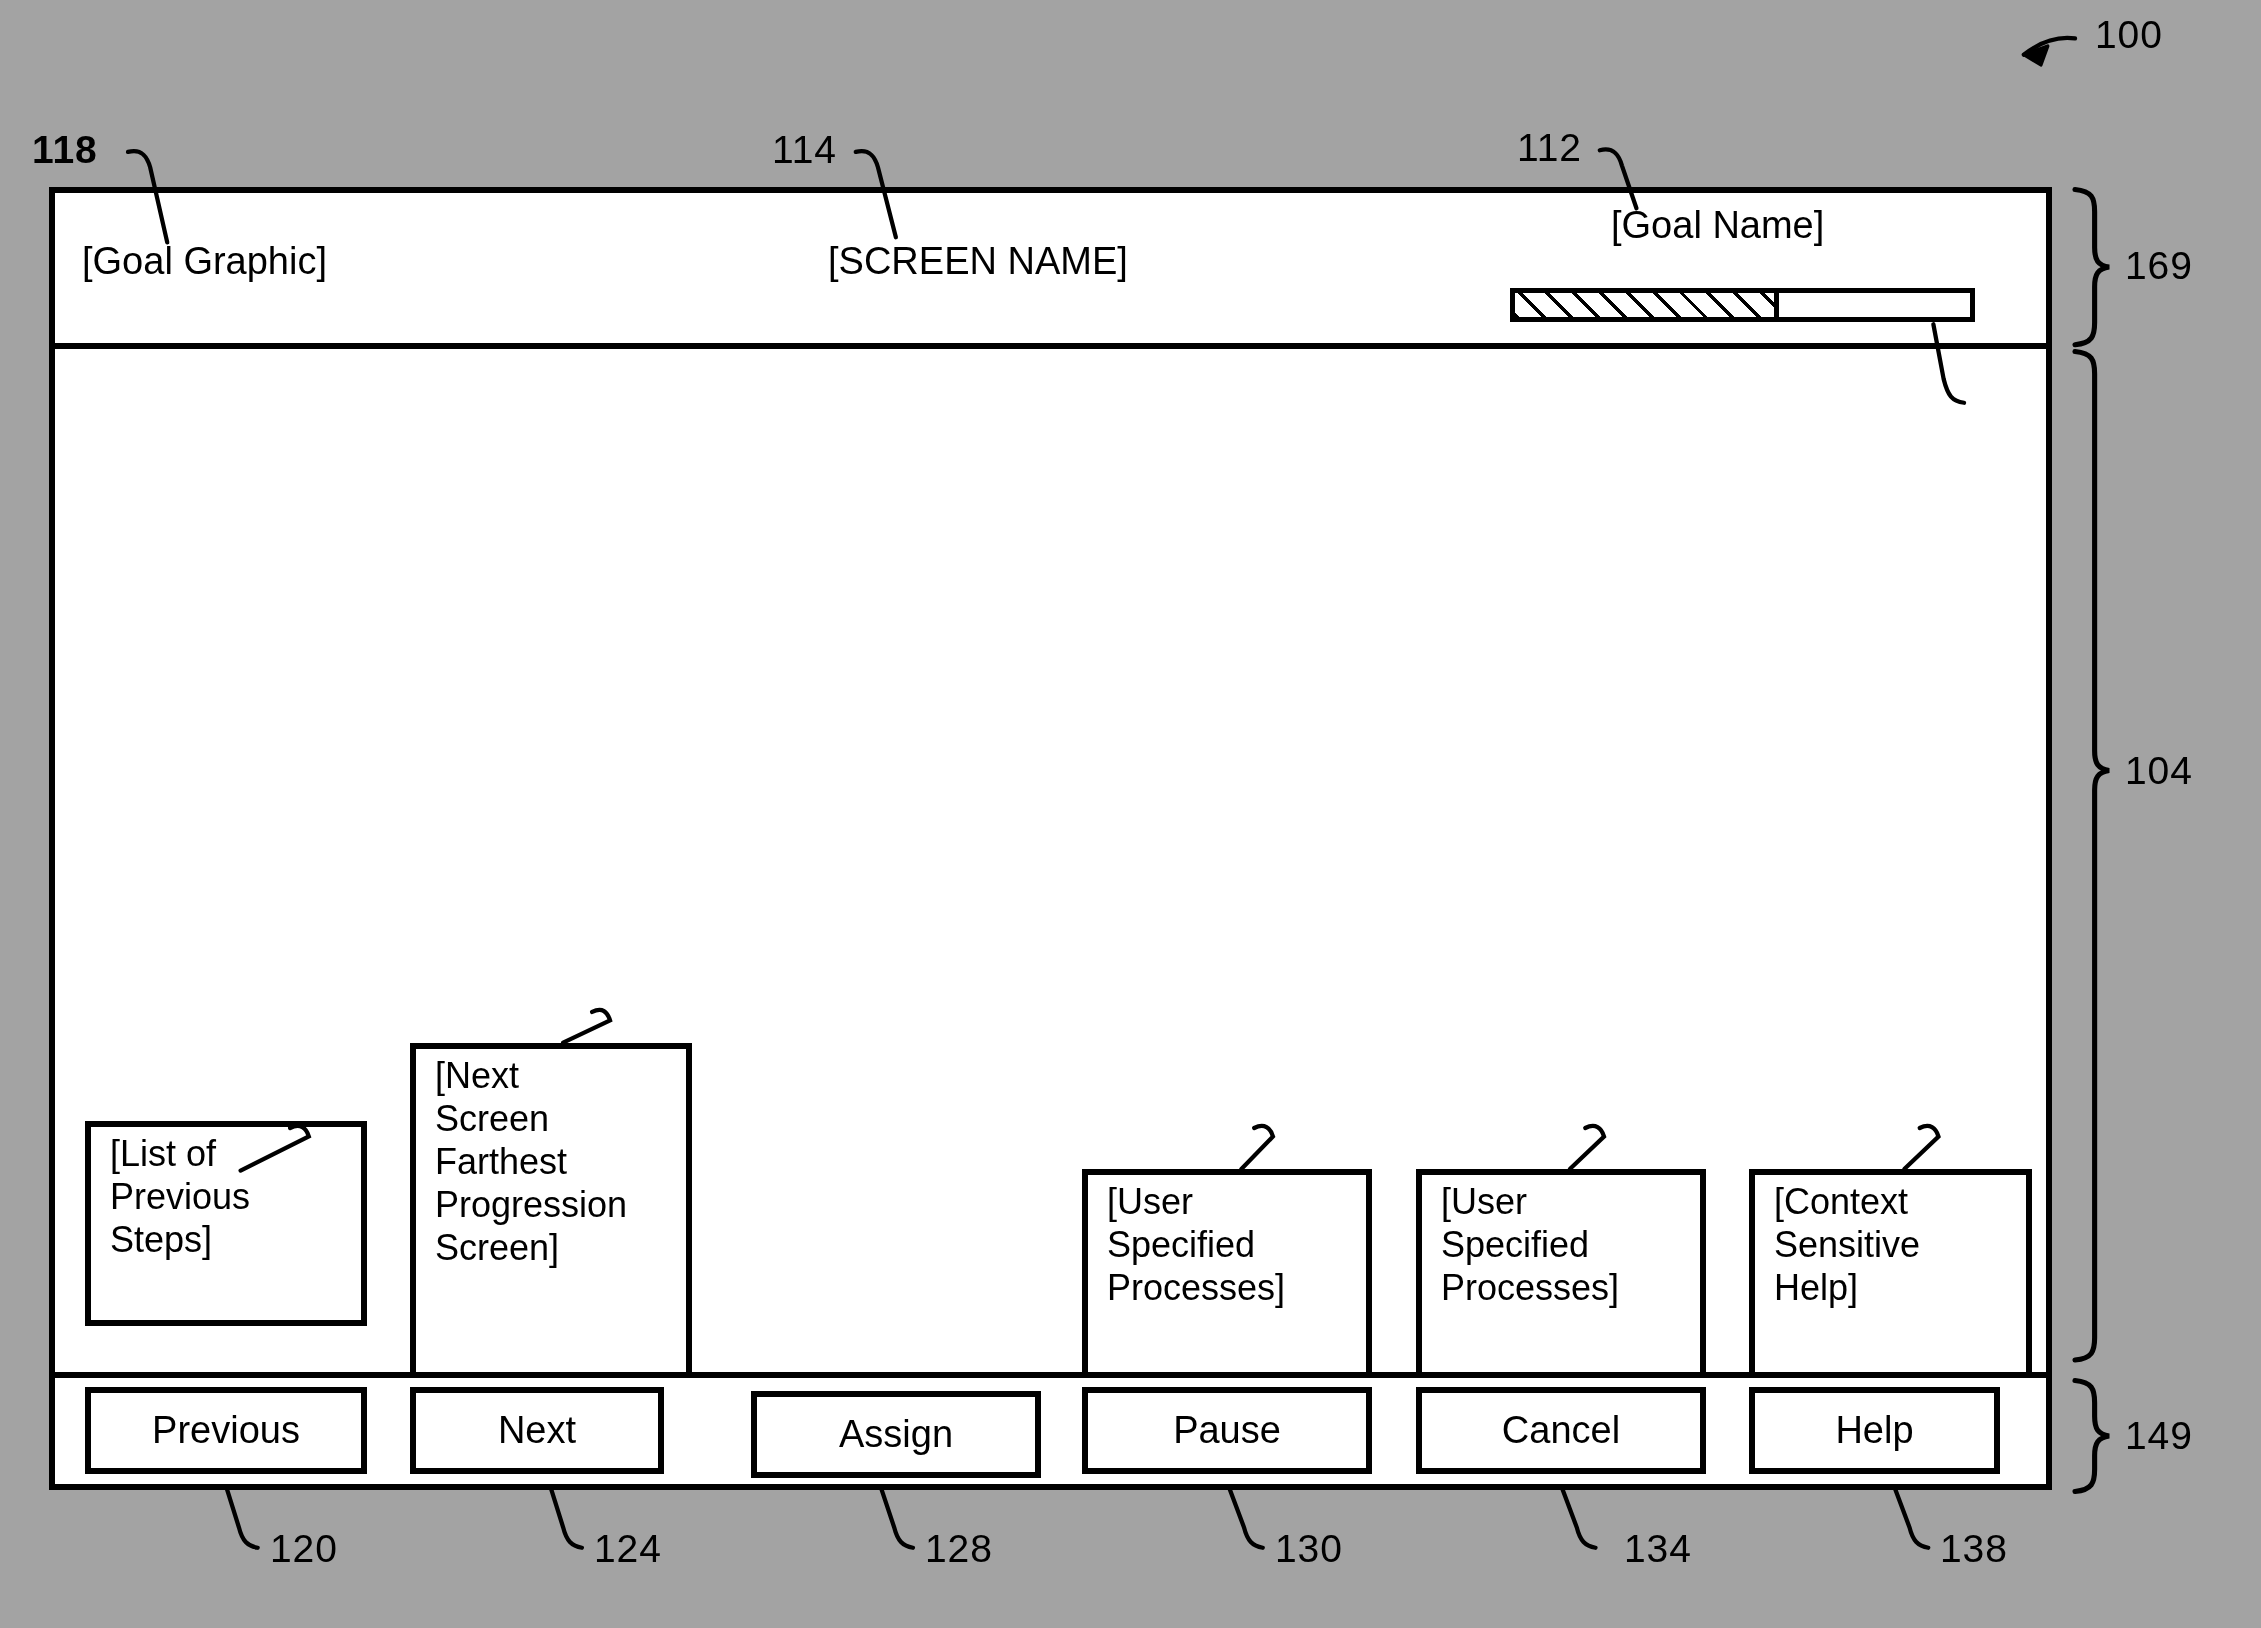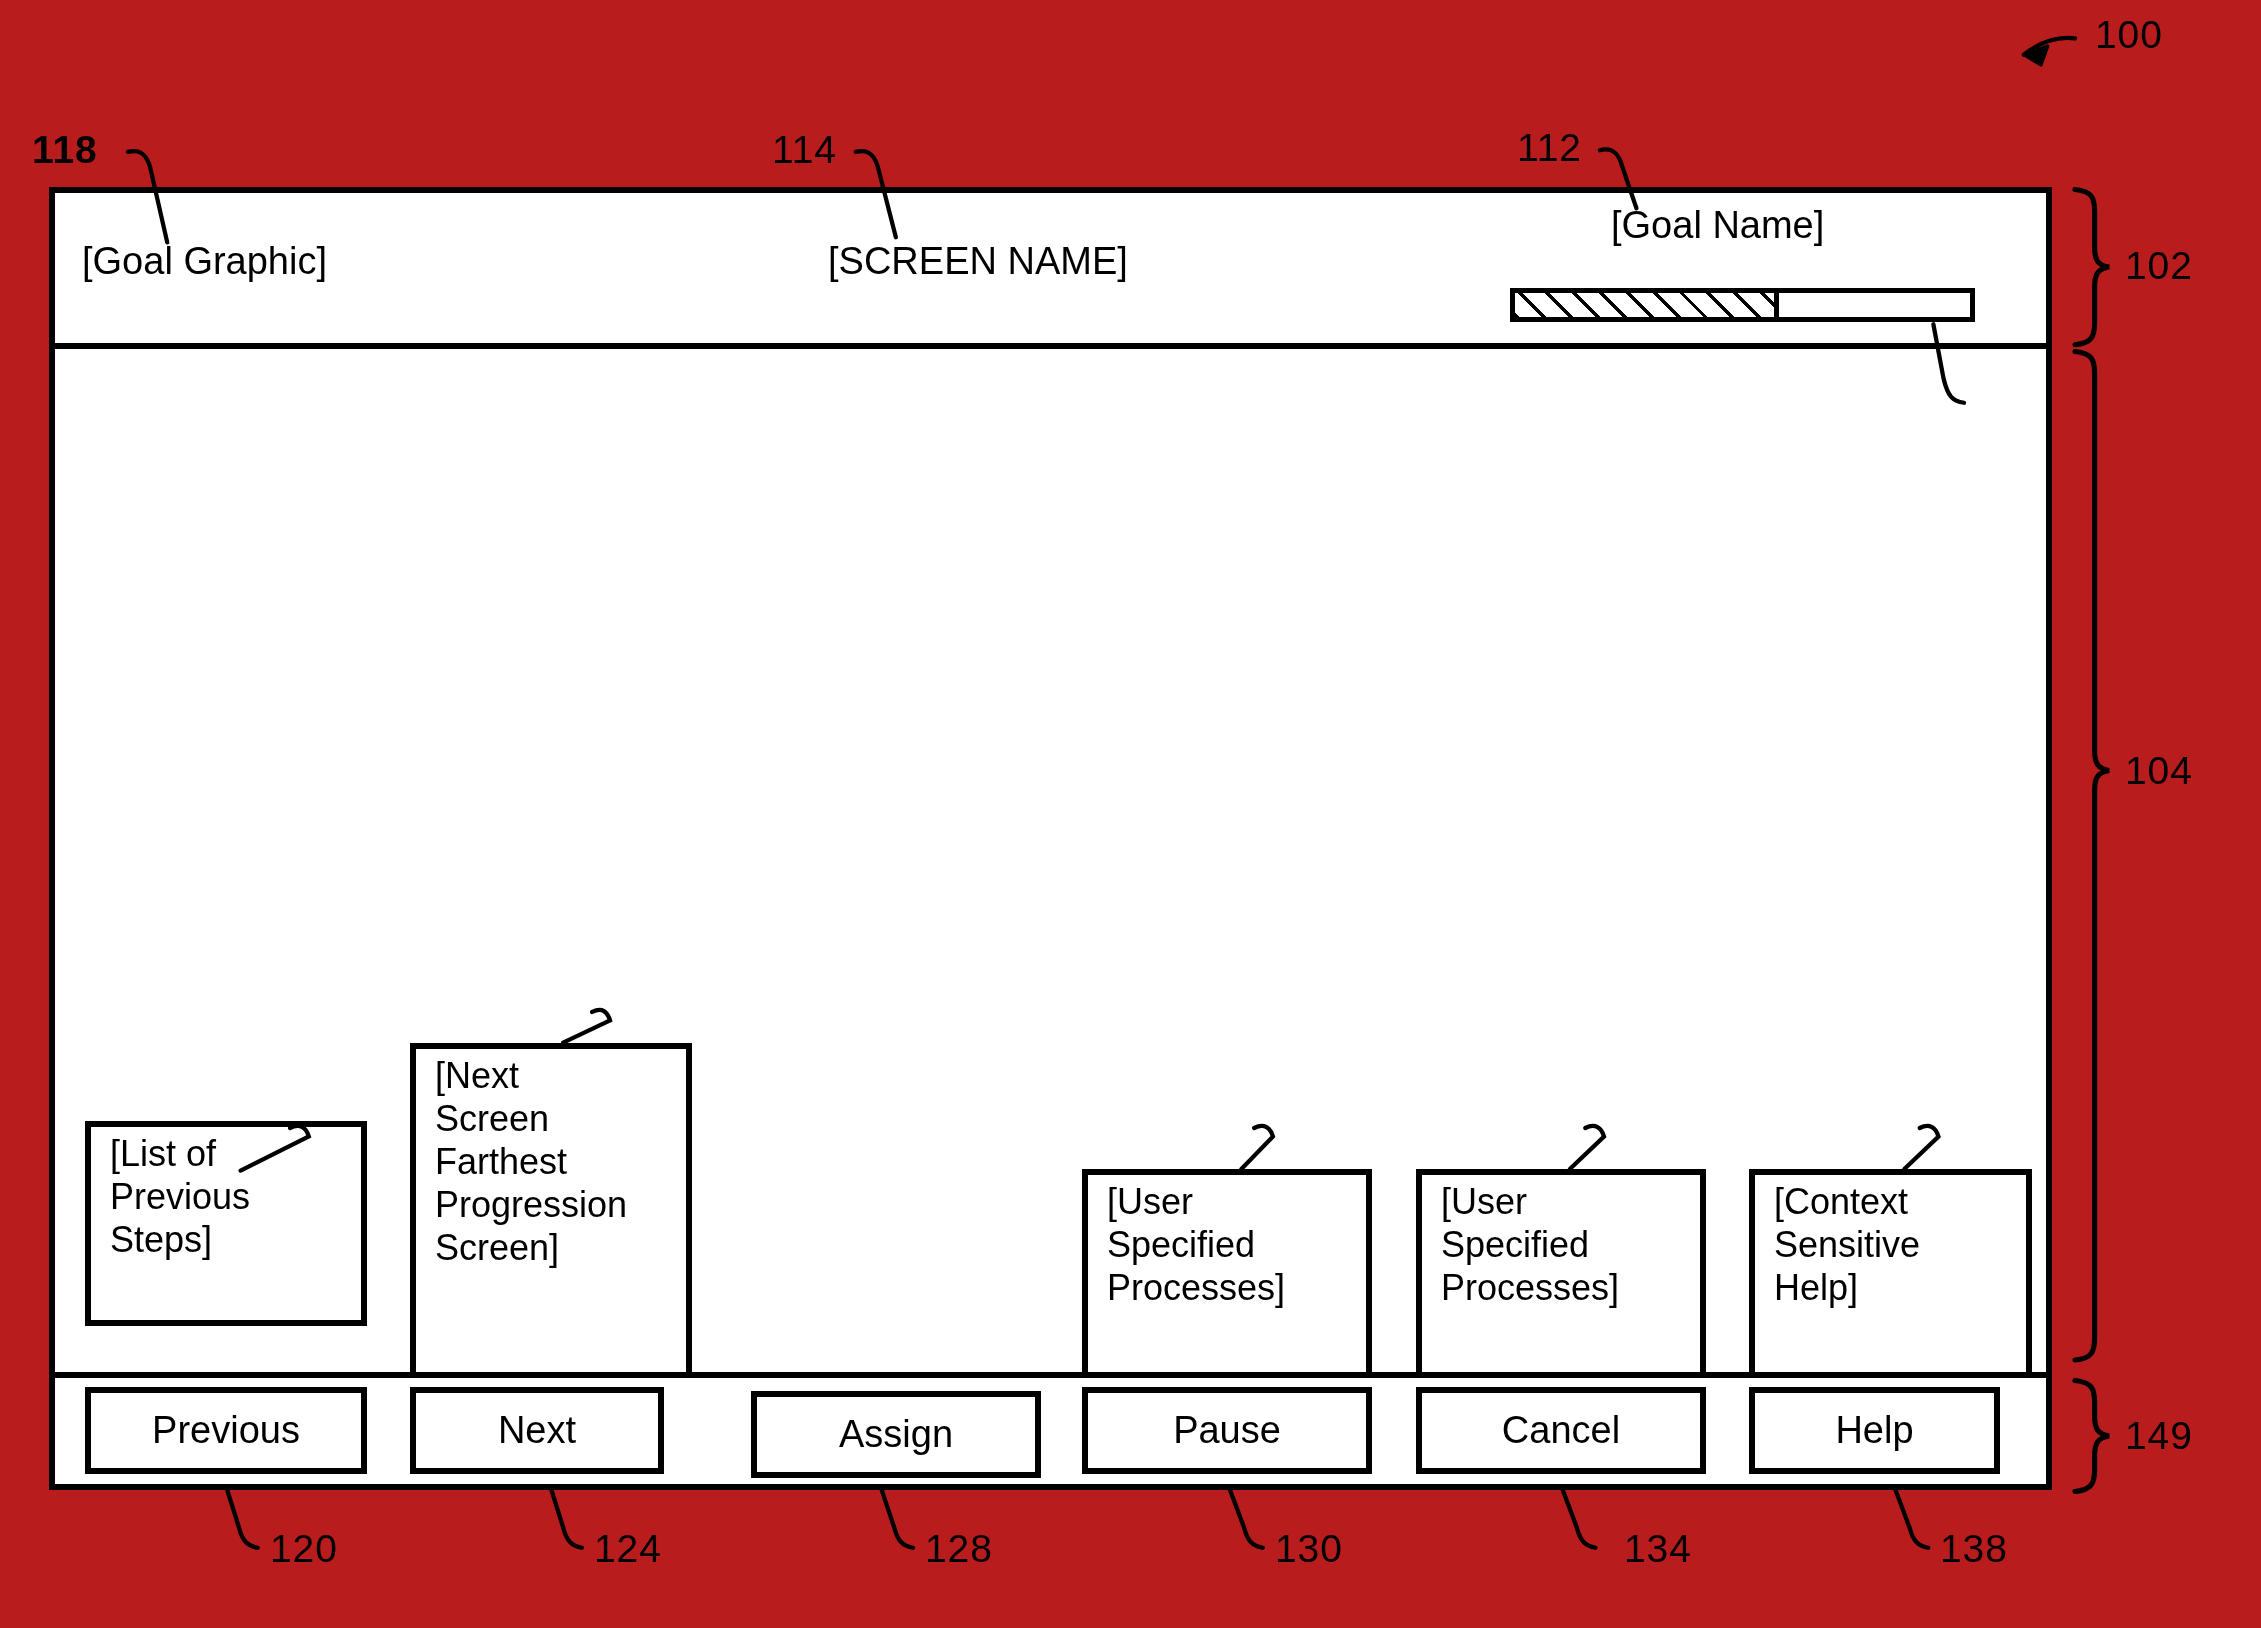--- a/index.html
+++ b/index.html
@@ -9,21 +9,21 @@
   }
   body {
     font-family: "Liberation Sans", sans-serif;
     color: #000000;
   }
   #root {
     position: relative;
     width: 2261px;
     height: 1628px;
     overflow: hidden;
-    background: #b91c1c;
+    background: #a3a3a3;
   }
   .abs { position: absolute; }
 
   
   .ref {
     position: absolute;
     font-size: 39px;
     line-height: 39px;
     letter-spacing: 0.9px;
     color: #000;
@@ -195,21 +195,21 @@
 
       <path d="M 1830 1742 L 1848 1790 C 1852 1806 1858 1812 1870 1814"></path>
 
       <path d="M 2220 1742 L 2238 1790 C 2242 1806 2248 1812 2260 1814"></path>
     </g>
 
     <path d="M 2372 64 L 2400 54 L 2392 76 Z" fill="#000" stroke="#000" stroke-width="4" stroke-linejoin="round"></path>
   </svg>
 
   <div class="ref" style="left:2095px; top:15.4px;">100</div>
-  <div class="ref" style="left:2125px; top:246px;">102</div>
+  <div class="ref" style="left:2125px; top:246px;">169</div>
   <div class="ref" style="left:2125px; top:751px;">104</div>
   <div class="ref" style="left:2125px; top:1416px;">149</div>
 
   <div class="ref" style="left:32px; top:130px;font-weight:bold;">118</div>
   <div class="ref" style="left:772px; top:130px;">114</div>
   <div class="ref" style="left:1517px; top:128px;">112</div>
   <div class="ref" style="left:1976px; top:384px;">110</div>
 
   <div class="ref" style="left:300px; top:1106px;">122</div>
   <div class="ref" style="left:602px; top:990px;">126</div>

